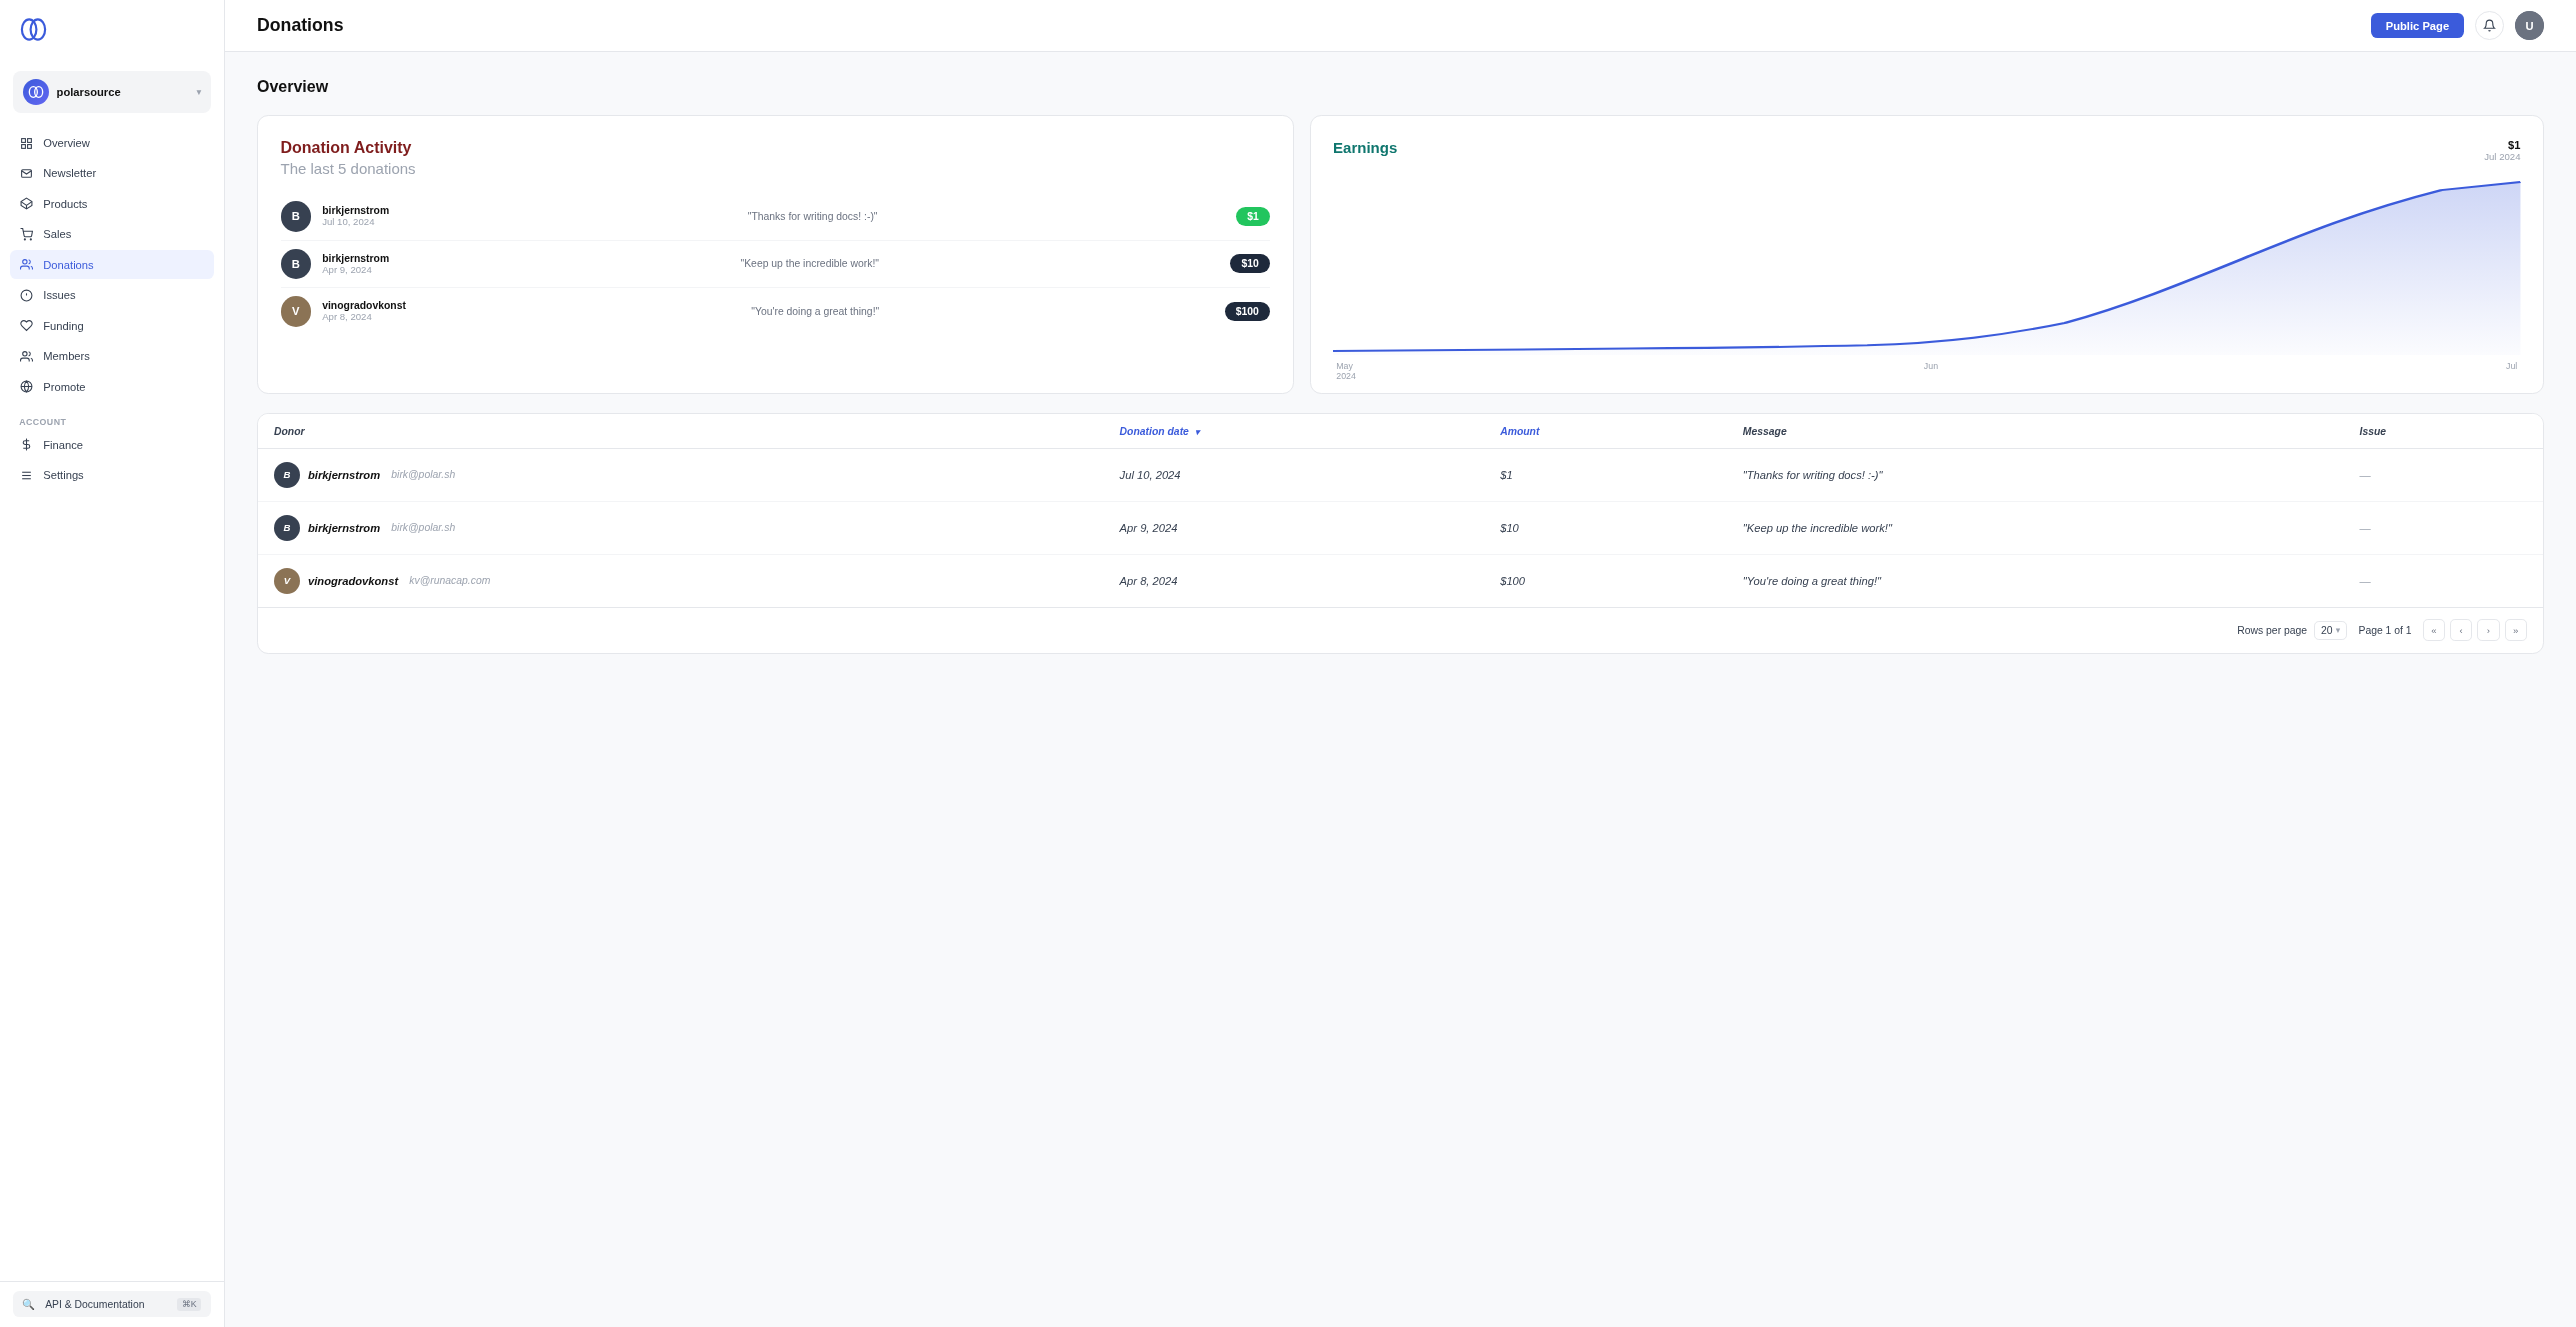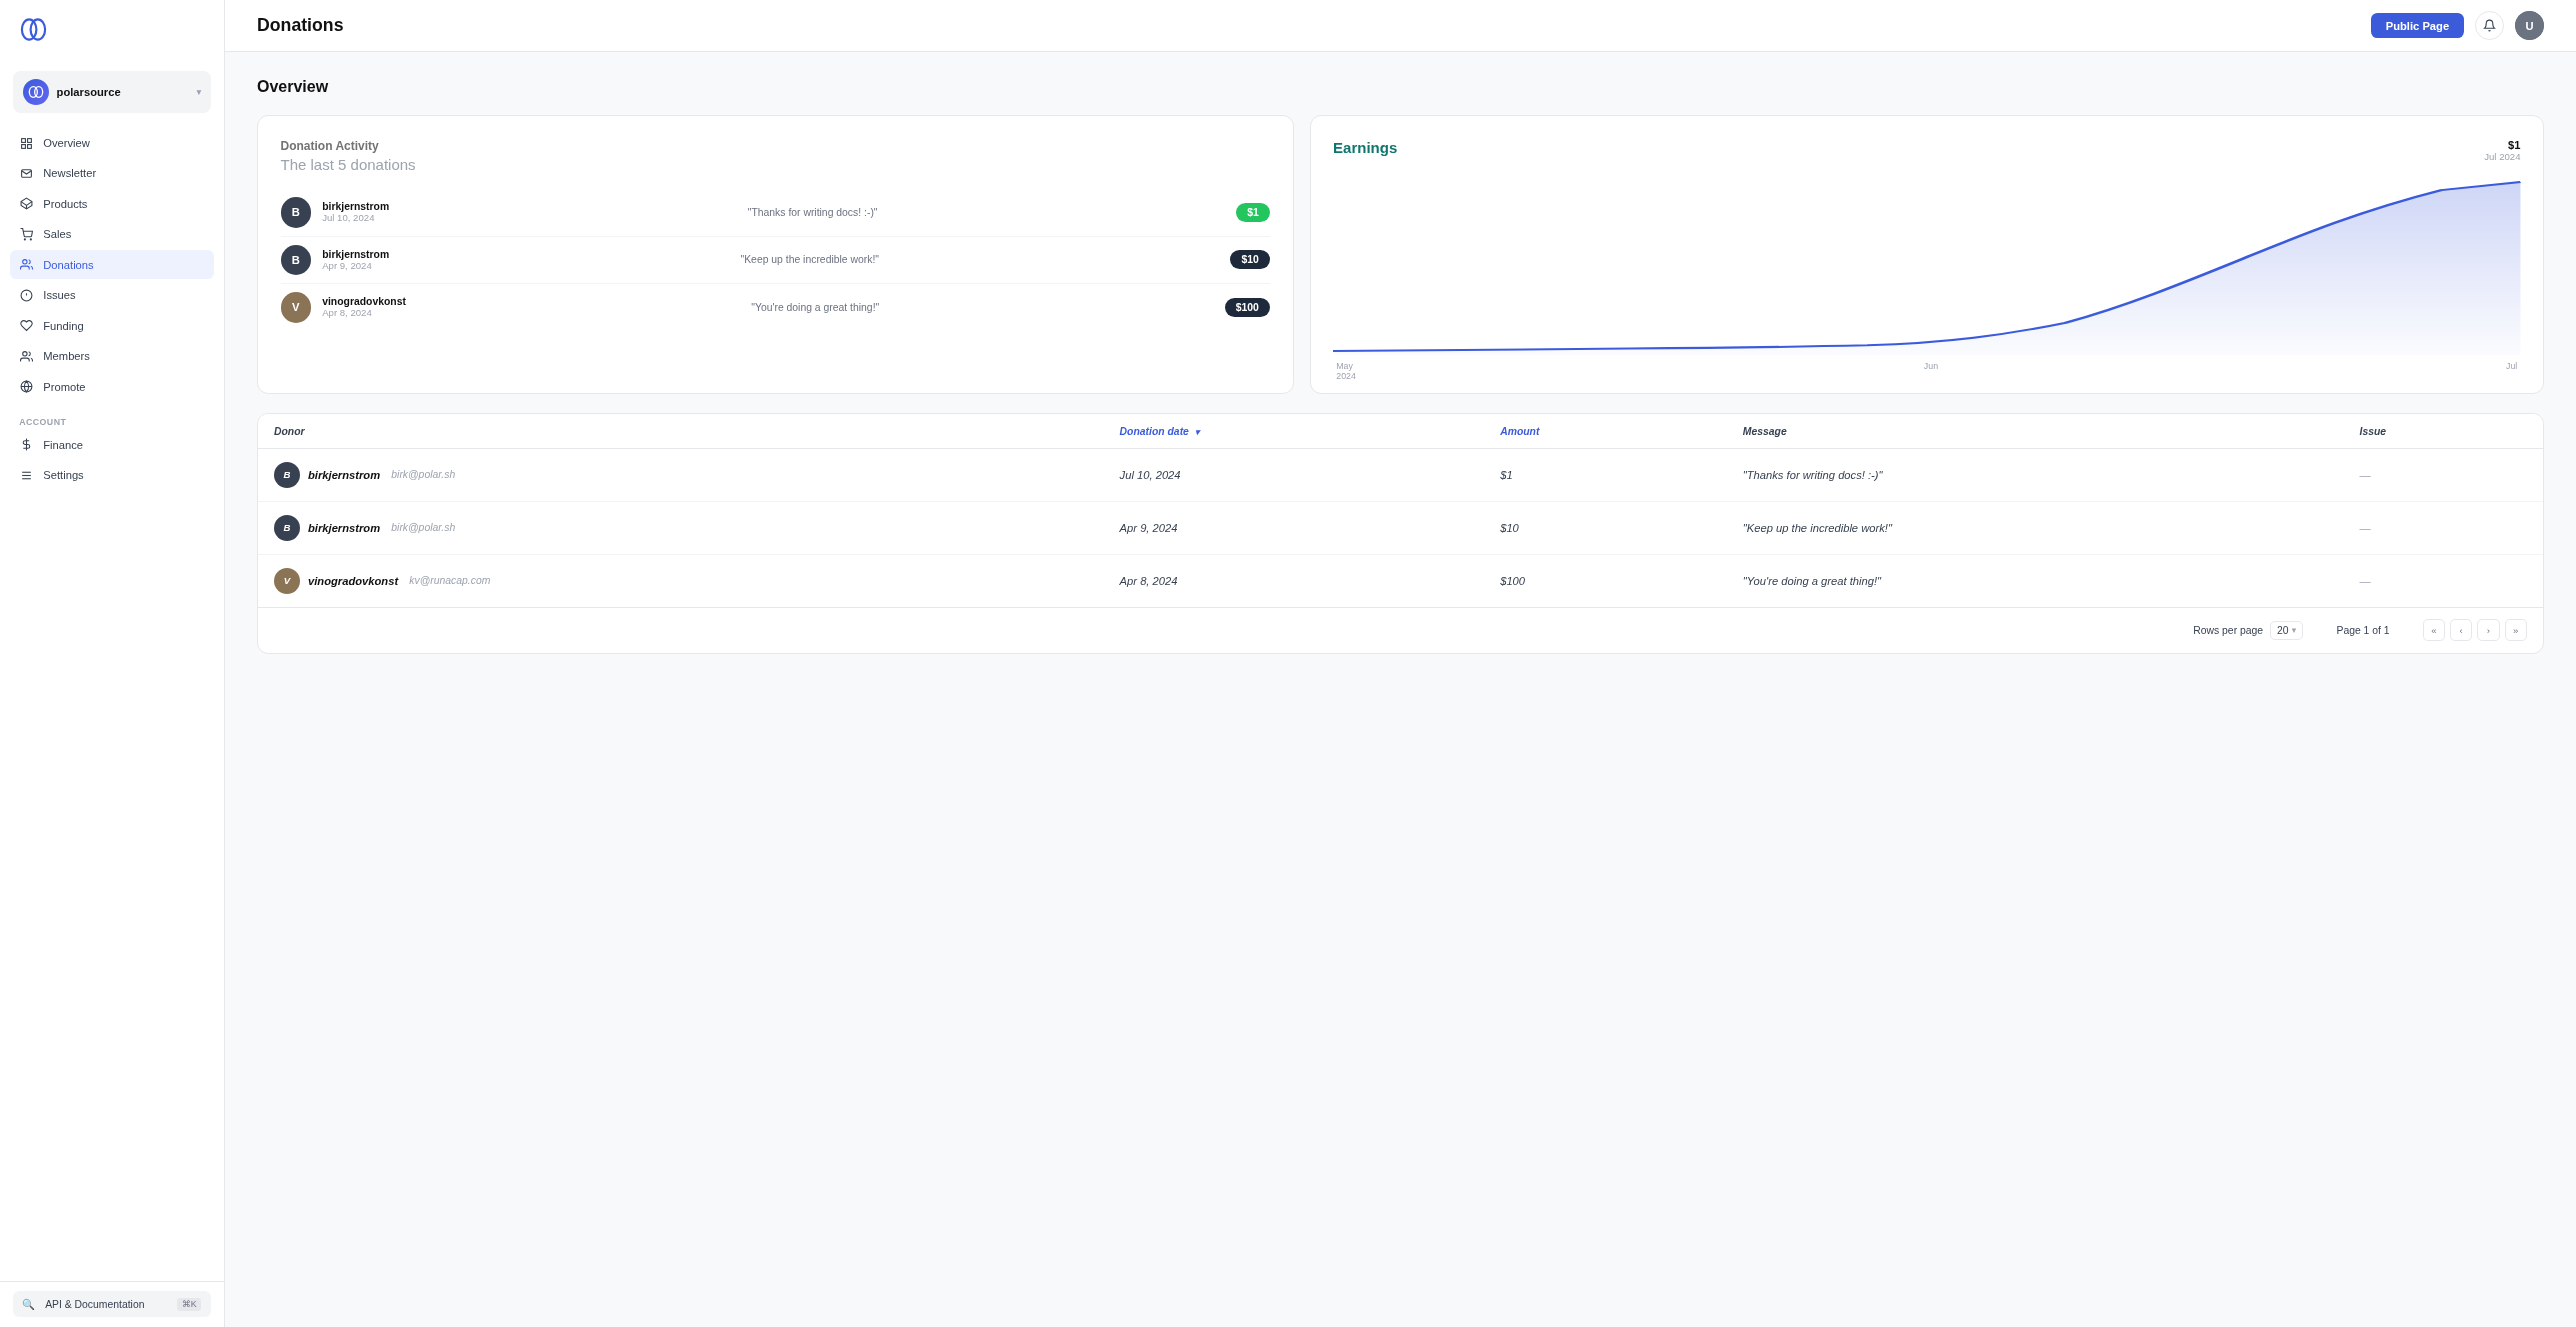--- a/index.html
+++ b/index.html
@@ -34,21 +34,21 @@
 
     
     .content { flex: 1; overflow-y: auto; padding: 26px 32px; }
     .overview-title { font-size: 16px; font-weight: 600; color: #111; margin-bottom: 19px; }
 
     
     .cards-row { display: flex; gap: 16px; margin-bottom: 19px; }
 
     
     .activity-card { background: #fff; border: 0.8px solid #e5e7eb; border-radius: 11.2px; padding: 22.5px; flex: 1; min-width: 0; }
-    .card-title { font-size: 12px; font-weight: 700; color: #737373; margin-bottom: 3.2px; }
+    .card-title { font-size: 16px; font-weight: 700; color: #7f1d1d; margin-bottom: 3.2px; }
     .card-subtitle { font-size: 15px; color: #9ca3af; margin-bottom: 16px; }
 
     .donation-item { display: flex; align-items: center; gap: 11.2px; padding: 8px 0; border-bottom: 0.8px solid #f3f4f6; }
     .donation-item:last-child { border-bottom: none; }
     .donor-avatar { width: 30.5px; height: 30.5px; border-radius: 50%; background: #374151; display: flex; align-items: center; justify-content: center; font-size: 11.2px; color: #fff; font-weight: 600; flex-shrink: 0; overflow: hidden; }
     .donor-info { flex-shrink: 0; }
     .donor-name { font-size: 10.4px; font-weight: 600; color: #111; }
     .donor-date { font-size: 9.6px; color: #9ca3af; }
     .donation-message { flex: 1; font-size: 10.4px; color: #6b7280; text-align: center; }
     .amount-badge { border-radius: 16px; padding: 4px 11.2px; font-size: 10.4px; font-weight: 700; color: #fff; flex-shrink: 0; }
@@ -72,21 +72,21 @@
     .table-card { background: #fff; border: 0.8px solid #e5e7eb; border-radius: 11.2px; overflow: hidden; }
     .table-wrapper { overflow-x: auto; }
     table { width: 100%; border-collapse: collapse; font-style: italic; }
     thead tr { border-bottom: 0.8px solid #e5e7eb; }
     th { padding: 11.2px 16px; text-align: left; font-size: 10.4px; font-weight: 600; color: #374151; background: #fff; white-space: nowrap; }
     td { padding: 13px 16px; font-size: 11.2px; color: #374151; border-bottom: 0.8px solid #f3f4f6; vertical-align: middle; }
     tr:last-child td { border-bottom: none; }
     .donor-cell { display: flex; align-items: center; gap: 8px; }
     .donor-cell-name { font-weight: 600; color: #111; }
     .donor-cell-email { color: #9ca3af; font-size: 10.4px; margin-left: 3.2px; }
-    .table-footer { display: flex; align-items: center; justify-content: flex-end; gap: 33px; padding: 11.2px 16px; border-top: 0.8px solid #e5e7eb; font-size: 10.4px; color: #374151; }
+    .table-footer { display: flex; align-items: center; justify-content: flex-end; gap: 11px; padding: 11.2px 16px; border-top: 0.8px solid #e5e7eb; font-size: 10.4px; color: #374151; }
     .rows-per-page { display: flex; align-items: center; gap: 6.4px; }
     .rows-select { border: 0.8px solid #e5e7eb; border-radius: 4.8px; padding: 3.2px 6.4px; font-size: 10.4px; background: #fff; cursor: pointer; color: #374151; display: flex; align-items: center; gap: 3.2px; }
     .pagination { display: flex; align-items: center; gap: 4.8px; }
     .page-info { font-size: 10.4px; color: #374151; }
     .page-btn { width: 22.5px; height: 22.5px; border-radius: 4.8px; border: 0.8px solid #e5e7eb; background: #fff; display: flex; align-items: center; justify-content: center; cursor: pointer; color: #6b7280; font-size: 9.6px; }
 
     
     .icon svg { width: 13px; height: 13px; }
 
     

